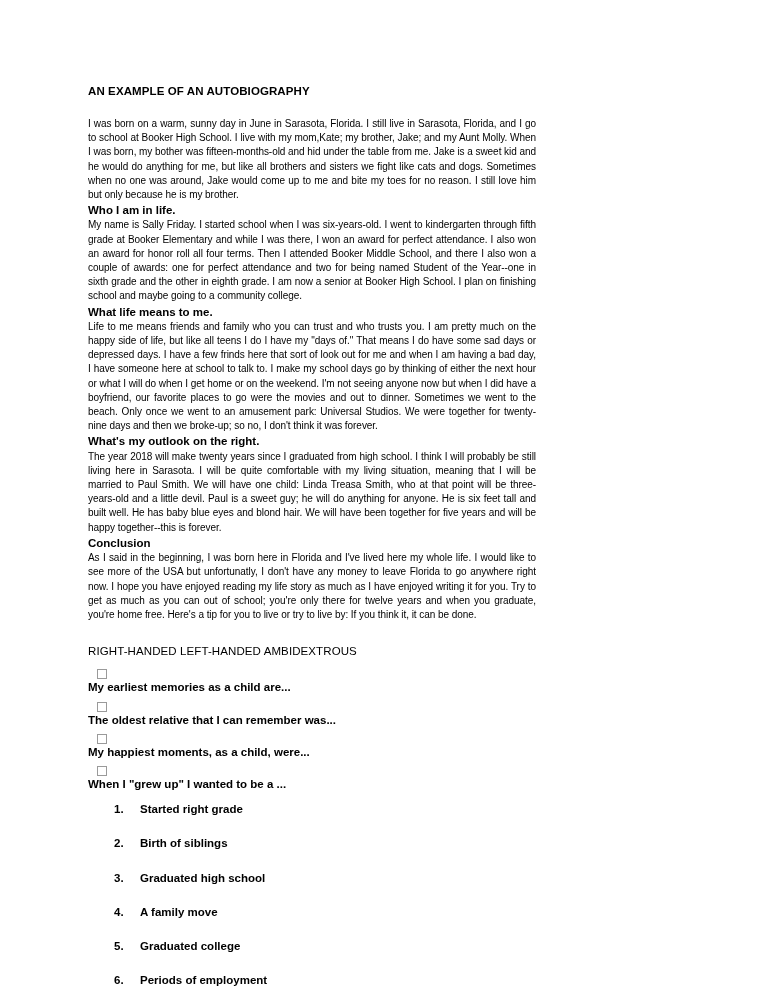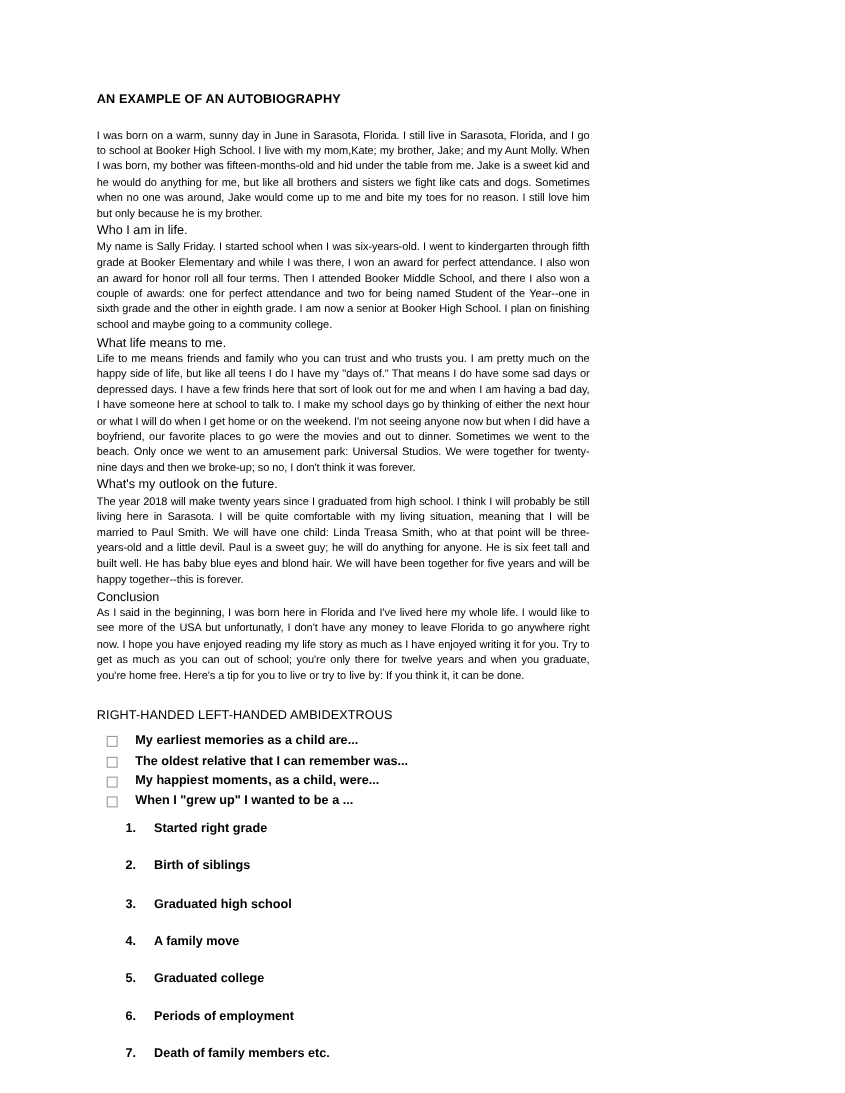--- a/index.html
+++ b/index.html
@@ -31,21 +31,21 @@
   p.body-text {
     font-size: 10px;
     line-height: 1.42;
     text-align: justify;
     margin: 0;
     letter-spacing: -0.05px;
   }
   p.heading-line {
     font-size: 11.5px;
     line-height: 1.42;
-    font-weight: normal;
+    font-weight: bold;
     margin: 0;
     text-align: left;
   }
   .spacer-md { height: 21px; }
   .handed-line {
     font-size: 11.5px;
     line-height: 1.42;
     margin: 0;
     letter-spacing: 0.1px;
   }
@@ -54,20 +54,21 @@
     margin: 6px 0 0 0;
     padding: 0;
   }
   ul.check-list li {
     display: flex;
     align-items: flex-start;
     font-size: 11.5px;
     line-height: 1.5;
     font-weight: bold;
     margin-bottom: 1px;
+    flex-direction: column;
   }
   .check-box {
     display: inline-block;
     width: 8px;
     height: 8px;
     border: 1px solid #9a9a9a;
     margin: 4px 16px 0 9px;
     flex: 0 0 auto;
     background: #ffffff;
   }
@@ -101,21 +102,21 @@
   <h1 class="doc-title">AN EXAMPLE OF AN AUTOBIOGRAPHY</h1>
 
   <p class="body-text">I was born on a warm, sunny day in June in Sarasota, Florida. I still live in Sarasota, Florida, and I go to school at Booker High School. I live with my mom,Kate; my brother, Jake; and my Aunt Molly. When I was born, my bother was fifteen-months-old and hid under the table from me. Jake is a sweet kid and he would do anything for me, but like all brothers and sisters we fight like cats and dogs. Sometimes when no one was around, Jake would come up to me and bite my toes for no reason. I still love him but only because he is my brother.</p>
 
   <p class="heading-line">Who I am in life.</p>
   <p class="body-text">My name is Sally Friday. I started school when I was six-years-old. I went to kindergarten through fifth grade at Booker Elementary and while I was there, I won an award for perfect attendance. I also won an award for honor roll all four terms. Then I attended Booker Middle School, and there I also won a couple of awards: one for perfect attendance and two for being named Student of the Year--one in sixth grade and the other in eighth grade. I am now a senior at Booker High School. I plan on finishing school and maybe going to a community college.</p>
 
   <p class="heading-line">What life means to me.</p>
   <p class="body-text">Life to me means friends and family who you can trust and who trusts you. I am pretty much on the happy side of life, but like all teens I do I have my "days of." That means I do have some sad days or depressed days. I have a few frinds here that sort of look out for me and when I am having a bad day, I have someone here at school to talk to. I make my school days go by thinking of either the next hour or what I will do when I get home or on the weekend. I'm not seeing anyone now but when I did have a boyfriend, our favorite places to go were the movies and out to dinner. Sometimes we went to the beach. Only once we went to an amusement park: Universal Studios. We were together for twenty-nine days and then we broke-up; so no, I don't think it was forever.</p>
 
-  <p class="heading-line">What's my outlook on the future.</p>
+  <p class="heading-line">What's my outlook on the right.</p>
   <p class="body-text">The year 2018 will make twenty years since I graduated from high school. I think I will probably be still living here in Sarasota. I will be quite comfortable with my living situation, meaning that I will be married to Paul Smith. We will have one child: Linda Treasa Smith, who at that point will be three-years-old and a little devil. Paul is a sweet guy; he will do anything for anyone. He is six feet tall and built well. He has baby blue eyes and blond hair. We will have been together for five years and will be happy together--this is forever.</p>
 
   <p class="heading-line">Conclusion</p>
   <p class="body-text">As I said in the beginning, I was born here in Florida and I've lived here my whole life. I would like to see more of the USA but unfortunatly, I don't have any money to leave Florida to go anywhere right now. I hope you have enjoyed reading my life story as much as I have enjoyed writing it for you. Try to get as much as you can out of school; you're only there for twelve years and when you graduate, you're home free. Here's a tip for you to live or try to live by: If you think it, it can be done.</p>
 
   <div class="spacer-md"></div>
 
   <p class="handed-line">RIGHT-HANDED LEFT-HANDED AMBIDEXTROUS</p>
 
   <ul class="check-list">

